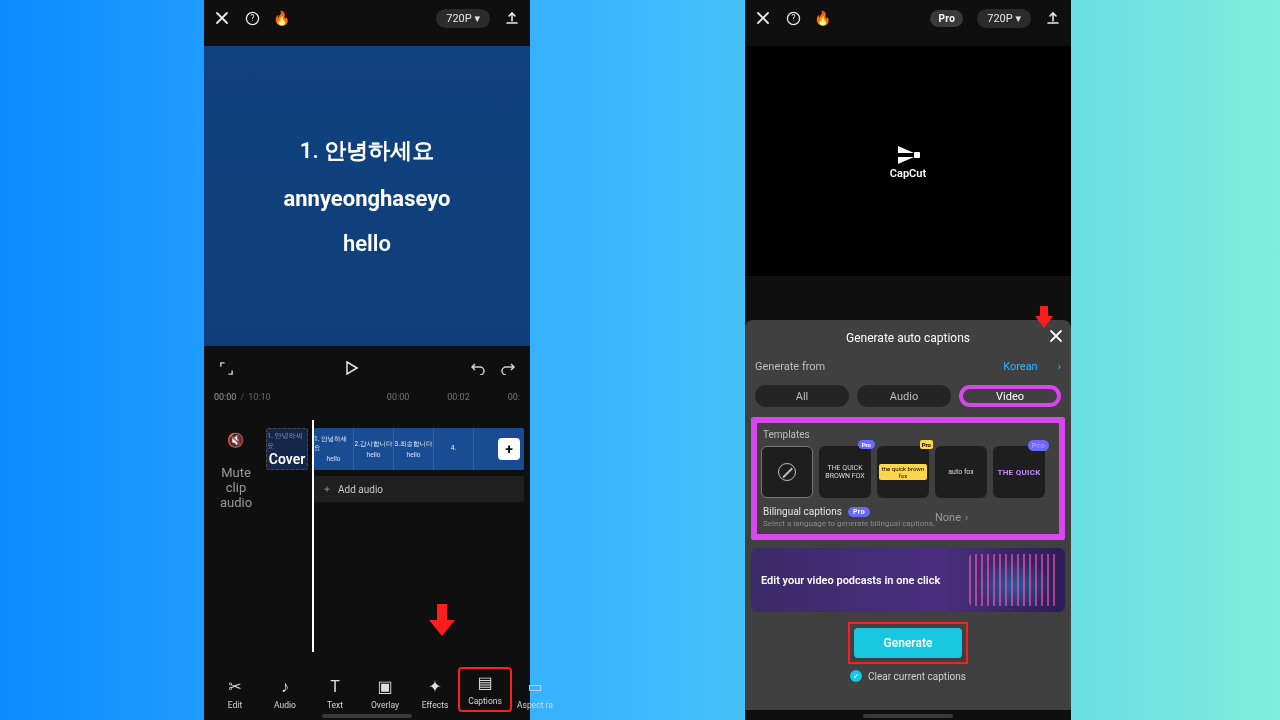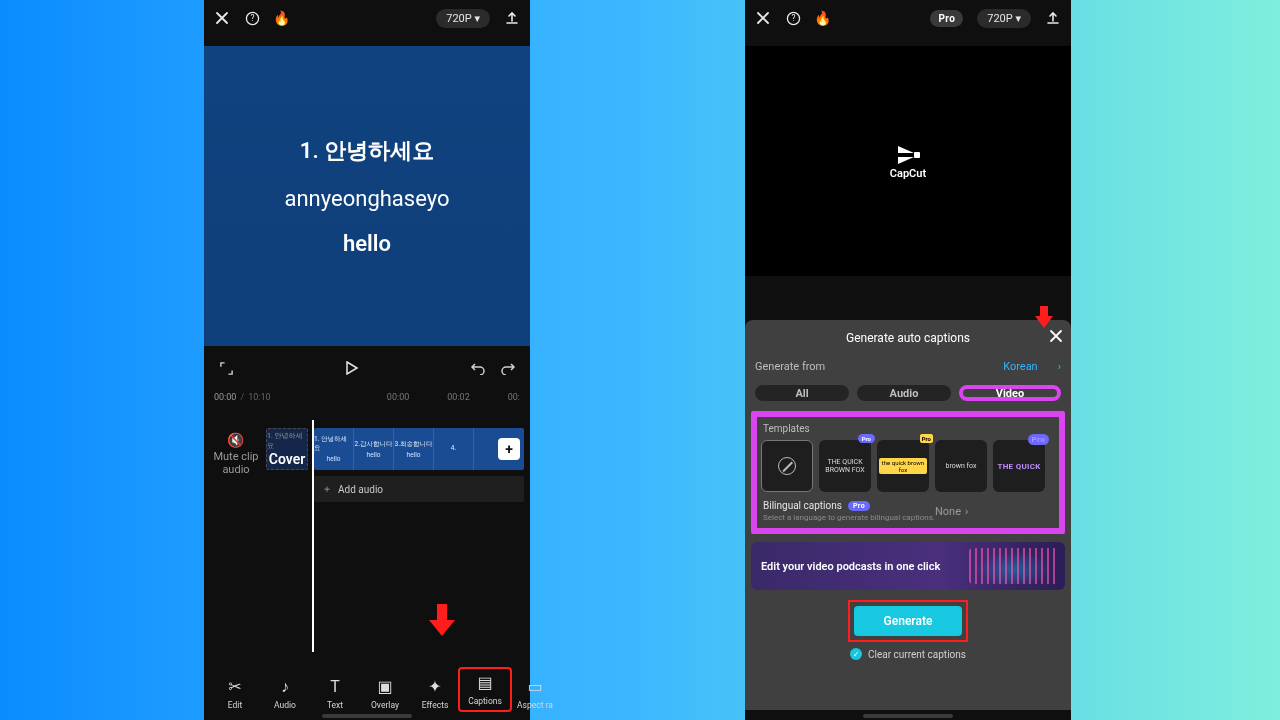--- a/index.html
+++ b/index.html
@@ -33,35 +33,35 @@
   }
 
   
   .preview-left {
     margin-top: 10px; height: 300px;
     background: linear-gradient(180deg, #10427f 0%, #0f3f7a 100%);
     display: flex; flex-direction: column; align-items: center; justify-content: center;
     color: #fff; text-align: center; gap: 20px;
   }
   .preview-left .line1 { font-size: 22px; font-weight: 600; }
-  .preview-left .line2 { font-size: 22px; font-weight: 400; }
+  .preview-left .line2 { font-size: 22px; font-weight: 700; }
   .preview-left .line3 { font-size: 22px; font-weight: 600; }
 
   .player-ctrls { height: 44px; display: flex; align-items: center; padding: 0 14px; color: #bdbdbd; }
   .player-ctrls .mid { flex: 1; display: flex; justify-content: center; }
   .player-ctrls .right { display: flex; gap: 14px; }
 
   .timecodes { padding: 2px 10px 0 10px; display:flex; align-items:center; gap:4px; font-size:9px; color:#9a9a9a; }
   .timecodes .sep { color:#555; }
   .timecodes .tail { margin-left:auto; display:flex; gap:38px; color:#777; }
 
   .tracks { position: relative; padding: 8px 6px 0 6px; }
   .mute-box { position:absolute; left:6px; top:30px; width:52px; text-align:center; color:#9a9a9a; }
   .mute-box .ic { font-size:14px; }
-  .mute-box .lbl { font-size:11px; margin-top:2px; }
+  .mute-box .lbl { font-size:13px; margin-top:17px; }
   .cover-thumb { position:absolute; left:62px; top:26px; width:42px; height:42px; border:1px dashed #4a4a4a; border-radius:2px;
     display:flex; flex-direction:column; align-items:center; justify-content:center; font-size:7px; color:#9c9c9c; background:#14264a; }
   .clip-row { position:absolute; left:110px; top:26px; right:6px; }
   .clip { height:42px; background:#1a4c94; border-radius:2px; display:flex; overflow:hidden; }
   .frame { flex:0 0 40px; border-right:1px solid rgba(255,255,255,.12); display:flex; flex-direction:column; align-items:center; justify-content:center; }
   .frame .ko { font-size:6.5px; color:#e8f1ff; }
   .frame .en { font-size:6.5px; color:#cfe2ff; margin-top:2px; }
   .plus-sq { position:absolute; right:10px; top:36px; width:22px; height:22px; border-radius:4px; background:#fff; color:#111; display:flex; align-items:center; justify-content:center; font-weight:700; font-size:14px; }
   .playhead { position:absolute; left:108px; top:18px; bottom:-110px; width:2px; background:#fff; }
   .addaudio { position:absolute; left:110px; top:74px; right:6px; height:26px; background:#1f1f1f; border-radius:2px; display:flex; align-items:center; padding:0 8px; font-size:10px; color:#c8c8c8; }
@@ -89,41 +89,41 @@
   .panel-h .px { position:absolute; right:8px; top:9px; color:#fff; }
   .arrow-lang { position:absolute; right:18px; top:-14px; width:18px; height:24px; }
   .arrow-lang::before { content:""; position:absolute; left:5px; top:0; width:8px; height:12px; background:#ff1d1d; }
   .arrow-lang::after { content:""; position:absolute; left:0; top:10px; width:0;height:0; border-left:9px solid transparent; border-right:9px solid transparent; border-top:12px solid #ff1d1d; }
 
   .panel-sub { display:flex; align-items:center; justify-content:space-between; padding:4px 10px; font-size:11px; }
   .panel-sub .left { color:#bdbdbd; }
   .panel-sub .right { color:#2bb6ff; display:inline-flex; align-items:center; gap:20px; }
 
   .segctl { display:flex; gap:8px; padding:8px 10px 4px 10px; }
-  .seg { flex:1; height:16px; border-radius:16px; background:#242424; color:#bdbdbd; display:flex; align-items:center; justify-content:center; font-size:11px;font-weight:bold; }
+  .seg { flex:1; height:22px; border-radius:16px; background:#242424; color:#bdbdbd; display:flex; align-items:center; justify-content:center; font-size:11px; }
   .seg.act { background:transparent; border:4px solid #d946ef; color:#fff; }
 
   .hlbox { margin:6px 6px 0 6px; border:6px solid #d946ef; border-radius:2px; padding:4px 4px 6px 4px; }
   .section-lbl { font-size:10px; color:#bdbdbd; margin:2px 2px 6px 2px; }
   .tmpls { display:flex; gap:6px; }
   .tmpl { width:52px; height:52px; background:#1e1e1e; border-radius:6px; display:flex; align-items:center; justify-content:center; font-size:7px; color:#dcdcdc; position:relative; text-align:center; padding:0 2px; }
   .tmpl.first { border:1px solid #777; }
   .tmpl .none-ic { width:18px;height:18px;border:1.5px solid #bbb;border-radius:50%; position:relative; }
   .tmpl .none-ic::after { content:""; position:absolute; left:2px; top:8px; width:13px; height:1.5px; background:#bbb; transform:rotate(-45deg); }
   .tmpl .pro { position:absolute; top:-6px; right:-4px; background:#6a6aff; color:#fff; font-size:6px; font-weight:700; padding:1px 4px; border-radius:6px; }
   .tmpl.ylw span{ background:#ffd54a; color:#000; padding:1px 2px; font-size:6px; border-radius:2px;}
   .tmpl.purple span{ color:#c08bff; font-weight:700; font-size:8px; letter-spacing:.3px;}
 
   .bilrow { display:flex; align-items:center; justify-content:flex-start; margin-top:8px; padding:0 2px; }
   .bilrow .ll { display:flex; flex-direction:column; gap:2px; }
   .bilrow .ttl { font-size:10px; color:#e4e4e4; display:inline-flex; align-items:center; gap:6px;}
   .bilrow .sub { font-size:8px; color:#8b8b8b; }
   .bilrow .val { font-size:11px; color:#9a9a9a; display:inline-flex; align-items:center; gap:4px; }
 
-  .banner { margin:8px 6px 0 6px; height:48px; border-radius:6px; background:linear-gradient(90deg,#3a2a69 0%, #4a2f7d 60%, #2b1d56 100%); display:flex; align-items:center; padding:0 10px; color:#fff; font-size:11px; font-weight:600; position:relative; overflow:hidden; }
+  .banner { margin:8px 6px 0 6px; height:64px; border-radius:6px; background:linear-gradient(90deg,#3a2a69 0%, #4a2f7d 60%, #2b1d56 100%); display:flex; align-items:center; padding:0 10px; color:#fff; font-size:11px; font-weight:600; position:relative; overflow:hidden; }
   .banner .wave { position:absolute; right:6px; top:6px; bottom:6px; width:90px; background:
     repeating-linear-gradient(90deg, rgba(255,90,180,.6) 0 2px, transparent 2px 6px),
     radial-gradient(ellipse at 50% 60%, rgba(0,200,255,.35), transparent 60%);
     border-radius:4px; }
 
   .gen-wrap { margin:10px auto 0 auto; width:120px; border:2px solid #ff1d1d; padding:4px; display:flex; justify-content:center; }
   .gen-btn { width:100%; height:30px; border:none; border-radius:4px; background:#17c8e0; color:#fff; font-weight:600; font-size:12px; }
   .clear-row { margin-top:6px; display:flex; align-items:center; justify-content:center; gap:6px; font-size:10px; color:#cfcfcf; }
   .chk { width:12px; height:12px; border-radius:50%; background:#17c8e0; display:inline-flex; align-items:center; justify-content:center; color:#fff; font-size:8px; }
 
@@ -342,21 +342,21 @@
           </div>
           <div class="tmpl">
             <span>THE QUICK BROWN FOX</span>
             <span class="pro">Pro</span>
           </div>
           <div class="tmpl ylw">
             <span>the quick brown fox</span>
             <span class="pro">Pro</span>
           </div>
           <div class="tmpl">
-            <span>brown fox</span>
+            <span>auto fox</span>
           </div>
           <div class="tmpl purple">
             <span>THE QUICK</span>
             <span class="pro">Pro</span>
           </div>
         </div>
 
       <div class="bilrow">
         <div class="ll">
           <span class="ttl">

